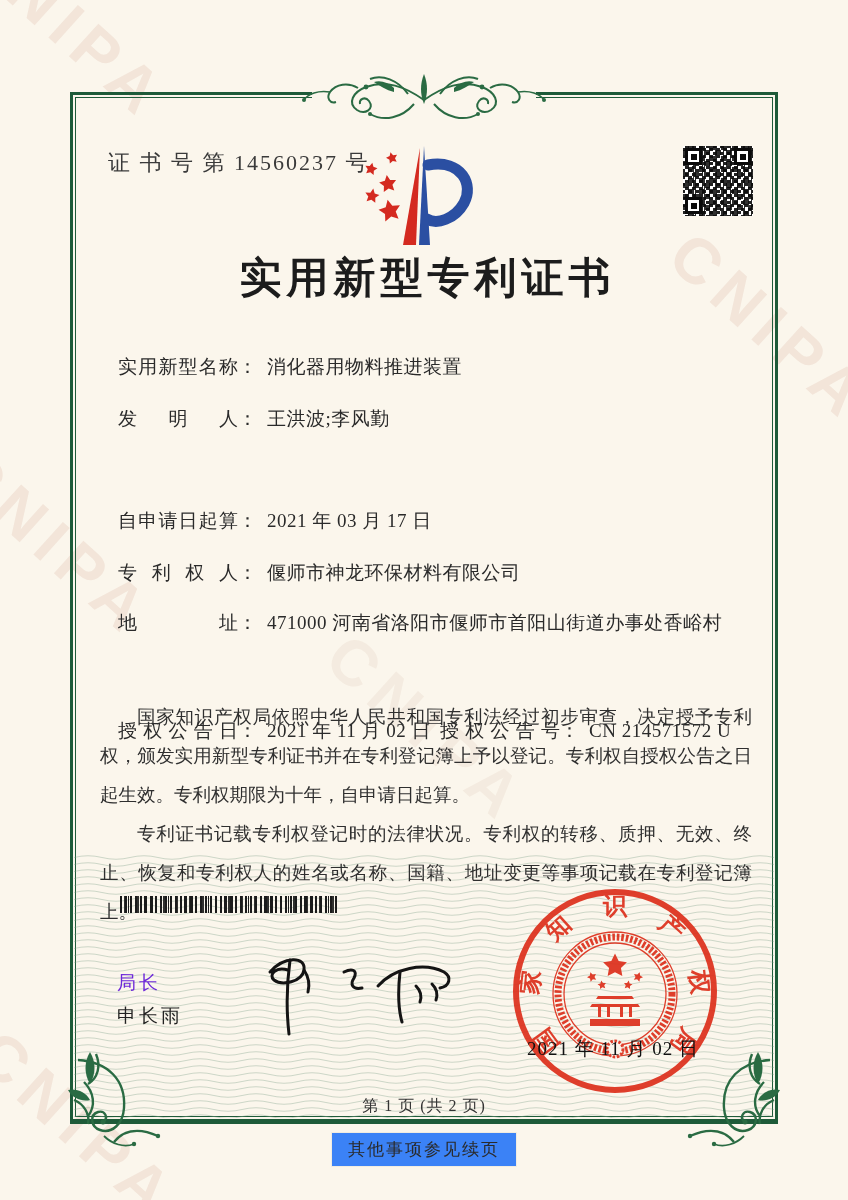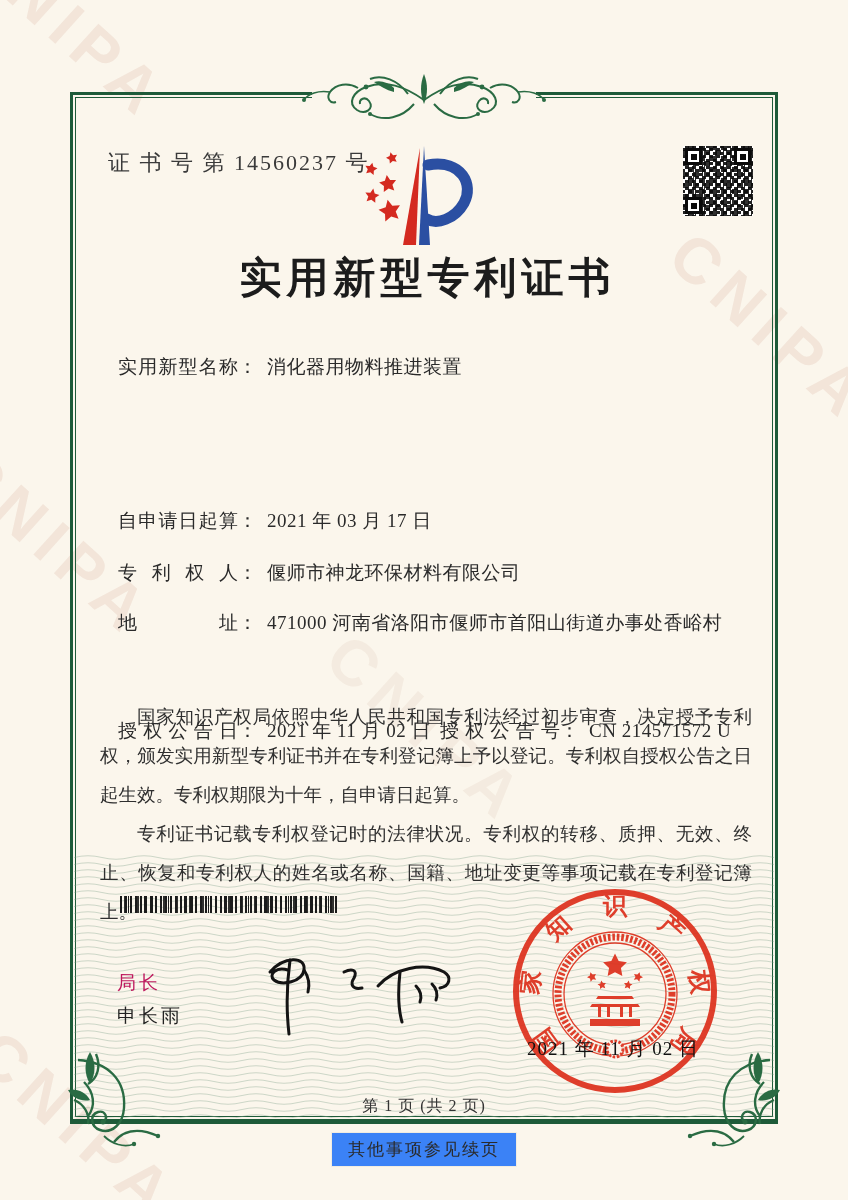--- a/index.html
+++ b/index.html
@@ -48,21 +48,21 @@
                line-height:39px; color:#2f2f2f; z-index:5; text-align:justify; }
   .body-text p { text-indent:2em; }
 
   .barcode { position:absolute; left:120px; top:896px; width:218px; height:17px; z-index:5;
              background-image:
                repeating-linear-gradient(90deg,#1b1b1b 0 2px,transparent 2px 5px),
                repeating-linear-gradient(90deg,#1b1b1b 0 1px,transparent 1px 8px),
                repeating-linear-gradient(90deg,transparent 0 4px,#30302e 4px 6px,transparent 6px 13px); }
 
   .sig-title { position:absolute; left:117px; top:970px; font-size:19px; letter-spacing:3px;
-               font-family:"Liberation Sans","DejaVu Sans",sans-serif; color:#be185d; z-index:5; }
+               font-family:"Liberation Sans","DejaVu Sans",sans-serif; color:#6d28d9; z-index:5; }
   .sig-name  { position:absolute; left:117px; top:1003px; font-size:19px; letter-spacing:3px;
                font-family:"Liberation Sans","DejaVu Sans",sans-serif; color:#222; z-index:5; }
   .signature { position:absolute; left:248px; top:942px; z-index:5; }
 
   .seal { position:absolute; left:506px; top:884px; z-index:6; }
   .seal-date { position:absolute; left:518px; top:1036px; width:190px; text-align:center;
                font-size:19px; color:#111; letter-spacing:1px; z-index:7; white-space:nowrap; }
 
   .page-info { position:absolute; left:0; right:0; top:1096px; text-align:center; font-size:16px;
                color:#333; letter-spacing:1px; z-index:5;border-radius:6px; }
@@ -180,20 +180,23 @@
     <div class="finder f-tl"></div>
     <div class="finder f-tr"></div>
     <div class="finder f-bl"></div>
   </div>
 
   <div class="title">实用新型专利证书</div>
 
   <div class="row" style="top:354px;">
     <span class="lbl">实用新型名称</span><span class="colon">：</span><span class="val">消化器用物料推进装置</span>
   </div>
+  <div class="row" style="top:406px;">
+    <span class="lbl">发明人</span><span class="colon">：</span><span class="val">王洪波;李风勤</span>
+  </div>
   <div class="row" style="top:508px;">
     <span class="lbl">自申请日起算</span><span class="colon">：</span><span class="val">2021 年 03 月 17 日</span>
   </div>
   <div class="row" style="top:560px;">
     <span class="lbl">专利权人</span><span class="colon">：</span><span class="val">偃师市神龙环保材料有限公司</span>
   </div>
   <div class="row" style="top:610px;">
     <span class="lbl">地址</span><span class="colon">：</span><span class="val">471000 河南省洛阳市偃师市首阳山街道办事处香峪村</span>
   </div>
 

